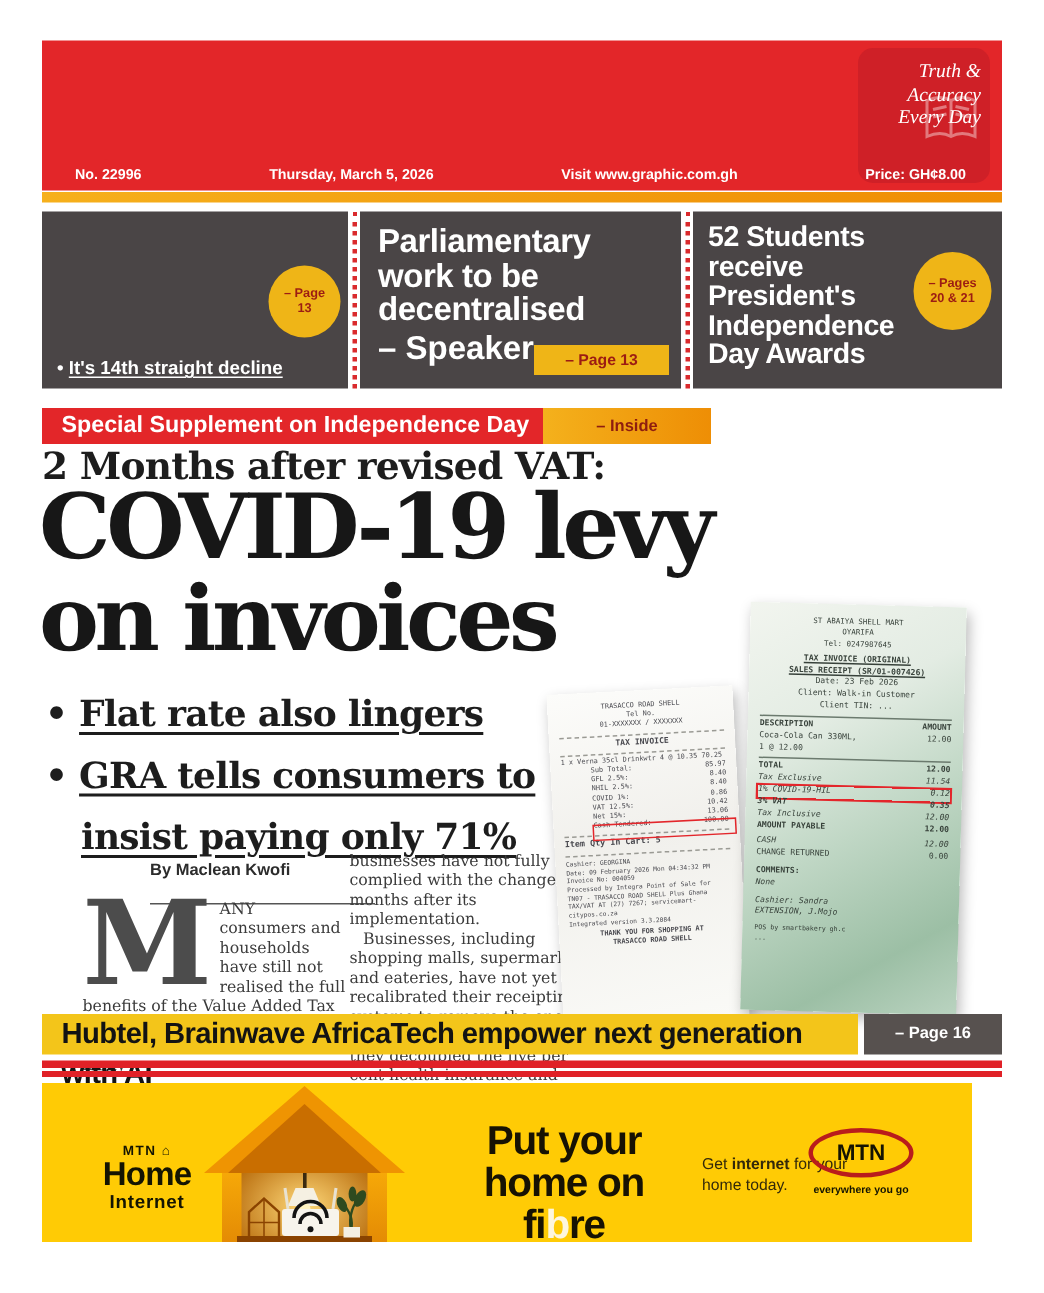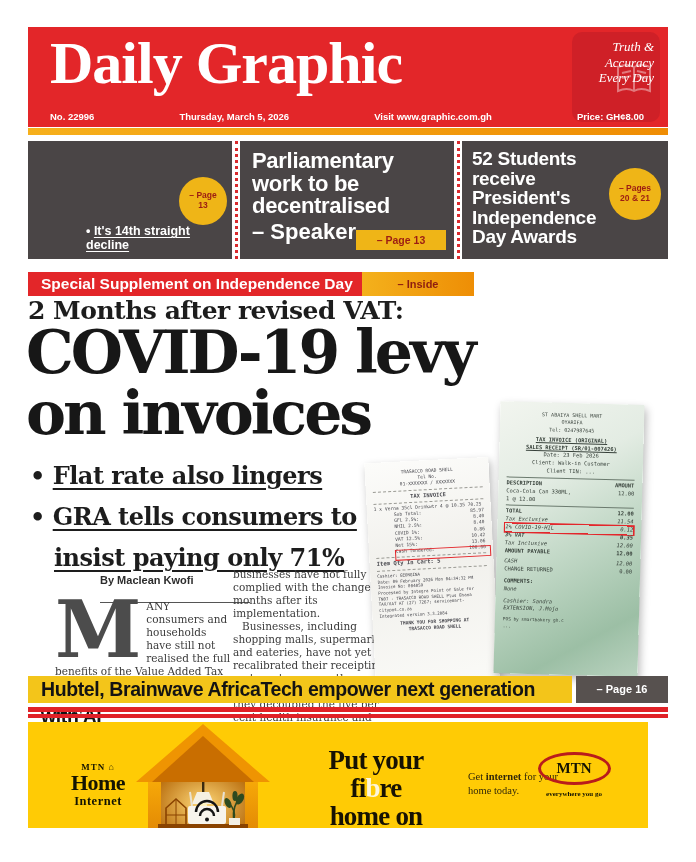--- a/index.html
+++ b/index.html
@@ -27,21 +27,21 @@
   
   .teasers{left:28px;top:141px;width:640px;height:118px;}
   .tbox{position:absolute;top:0;height:118px;background:#4a4546;color:#fff;box-sizing:border-box;}
   .tbox h3{margin:0;font-size:21px;line-height:1.03;font-weight:bold;letter-spacing:-.3px;}
   .tsep{position:absolute;top:0;height:118px;width:0;border-left:3px dotted #da2a2d;}
   .tag-circle{position:absolute;background:#efb517;color:#9c1c13;border-radius:50%;
      display:flex;align-items:center;justify-content:center;text-align:center;
      font-weight:bold;font-size:8.5px;line-height:1.15;}
   .tag-rect{position:absolute;background:#efb517;color:#9c1c13;font-weight:bold;
      font-size:10.5px;text-align:center;}
-  .tbox-sub{position:absolute;left:10px;bottom:7px;font-size:12.5px;font-weight:bold;margin-left:48px;}
+  .tbox-sub{position:absolute;left:10px;bottom:7px;font-size:12.5px;font-weight:bold;}
   .tbox-sub u{text-decoration-thickness:1px;text-underline-offset:2px;}
 
   
   .supplement{left:28px;top:272px;width:446px;height:24px;}
   .supp-red{position:absolute;left:0;top:0;width:334px;height:24px;background:#e32629;
      color:#fff;font-weight:bold;font-size:15.5px;line-height:24px;padding-left:13px;box-sizing:border-box;}
   .supp-tag{position:absolute;left:334px;top:0;width:112px;height:24px;
      background:linear-gradient(90deg,#f4b11c,#ee8e05);color:#8e1d10;font-weight:bold;
      font-size:11px;line-height:24px;text-align:center;}
 
@@ -89,42 +89,41 @@
   
   .hubtel{left:28px;top:676px;width:640px;height:27px;}
   .hub-yellow{position:absolute;left:0;top:0;width:544px;height:27px;background:#f3c51a;
      color:#131313;font-weight:bold;font-size:19.5px;line-height:27px;padding-left:13px;
      box-sizing:border-box;letter-spacing:-.4px;}
   .hub-tag{position:absolute;left:548px;top:0;width:92px;height:27px;background:#57514f;
      color:#fff;font-weight:bold;font-size:11px;line-height:27px;text-align:center;}
   .stripe{left:28px;width:640px;background:#e02127;}
 
   
-  .ad{left:28px;top:722px;width:620px;height:106px;background:#ffcb05;overflow:hidden;font-family:Liberation Serif, serif;}
+  .ad{left:28px;top:722px;width:620px;height:106px;background:#ffcb05;overflow:hidden;}
   .ad-brand{position:absolute;left:22px;top:40px;width:96px;text-align:center;color:#141402;}
   .ad-brand .b1{font-size:9px;font-weight:bold;letter-spacing:1px;}
   .ad-brand .b2{font-size:22px;font-weight:800;line-height:1.0;letter-spacing:-.5px;}
   .ad-brand .b3{font-size:12.5px;font-weight:800;letter-spacing:.5px;}
   .ad-headline{position:absolute;left:263px;top:24px;width:170px;text-align:center;
      color:#171203;font-weight:800;font-size:27px;line-height:28px;letter-spacing:-.8px;}
   .ad-headline .lt{color:#fdf6dd;}
   .ad-sub{position:absolute;left:440px;top:48px;width:112px;font-size:10.5px;line-height:1.3;color:#33290a;}
   .ad-logo{position:absolute;right:26px;top:30px;width:96px;text-align:center;}
   .ad-logo .oval{display:inline-block;border:3px solid #b91c1c;border-radius:50%;
      padding:5px 16px;font-weight:800;font-size:15px;color:#141403;}
   .ad-logo .tag{margin-top:5px;font-size:7px;font-weight:bold;color:#141403;}
 </style>
 </head>
 <body>
 
 <div class="page">
 
   <div class="abs masthead">
     <div class="masthead-badge"></div>
-    <div class="masthead-title">Daily Graphic</div>
     <div class="masthead-slogan preline">Truth &amp;
 Accuracy
 Every Day</div>
     <svg class="book-icon" width="44" height="44" viewBox="0 0 44 44">
       <g fill="none" stroke="#ffffff" stroke-width="2">
         <path d="M6 10 Q15 6 22 10 Q29 6 38 10 L38 34 Q29 30 22 34 Q15 30 6 34 Z"></path>
         <line x1="22" y1="10" x2="22" y2="34"></line>
         <line x1="10" y1="16" x2="19" y2="14"></line>
         <line x1="10" y1="21" x2="19" y2="19"></line>
         <line x1="25" y1="14" x2="34" y2="16"></line>
@@ -346,22 +345,22 @@
         <path d="M106,98 C104,88 108,80 112,76" fill="none" stroke="#2e4a1f" stroke-width="1.6"></path>
         <path d="M106,98 C108,90 104,84 100,80" fill="none" stroke="#2e4a1f" stroke-width="1.6"></path>
         <ellipse cx="112" cy="77" rx="3.4" ry="6" fill="#2e4a1f" transform="rotate(28 112 77)"></ellipse>
         <ellipse cx="100" cy="81" rx="3" ry="5.4" fill="#2e4a1f" transform="rotate(-26 100 81)"></ellipse>
         <ellipse cx="107" cy="74" rx="2.6" ry="5" fill="#2e4a1f"></ellipse>
         <rect x="101" y="96" width="11" height="7" fill="#f3efe4"></rect>
       </g>
     </svg>
     <div class="ad-headline">
       <div>Put your</div>
+      <div>home on</div>
       <div><span>fi</span><span class="lt">b</span><span>re</span></div>
-      <div>home on</div>
     </div>
     <div class="ad-sub"><span>Get </span><b>internet</b><span> for your home today.</span></div>
     <div class="ad-logo">
       <span class="oval">MTN</span>
       <div class="tag">everywhere you go</div>
     </div>
   </div>
 
 </div>
 

